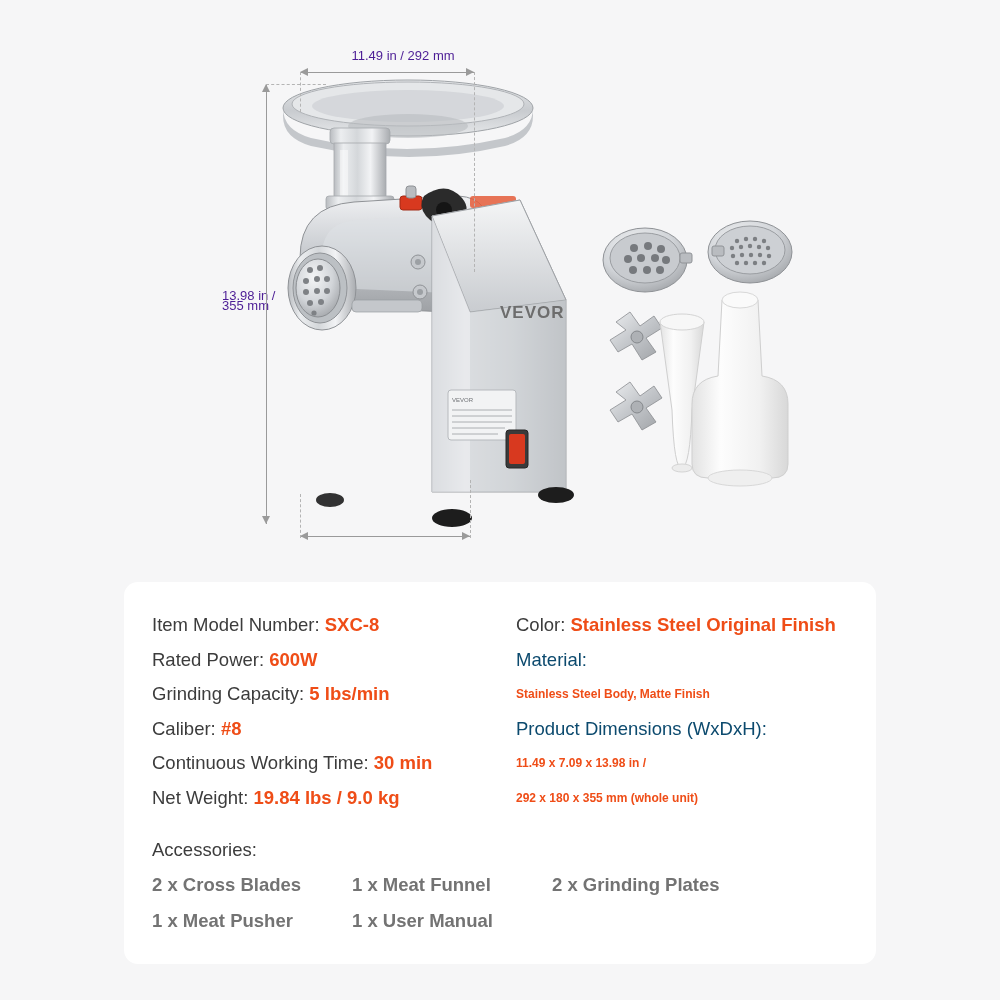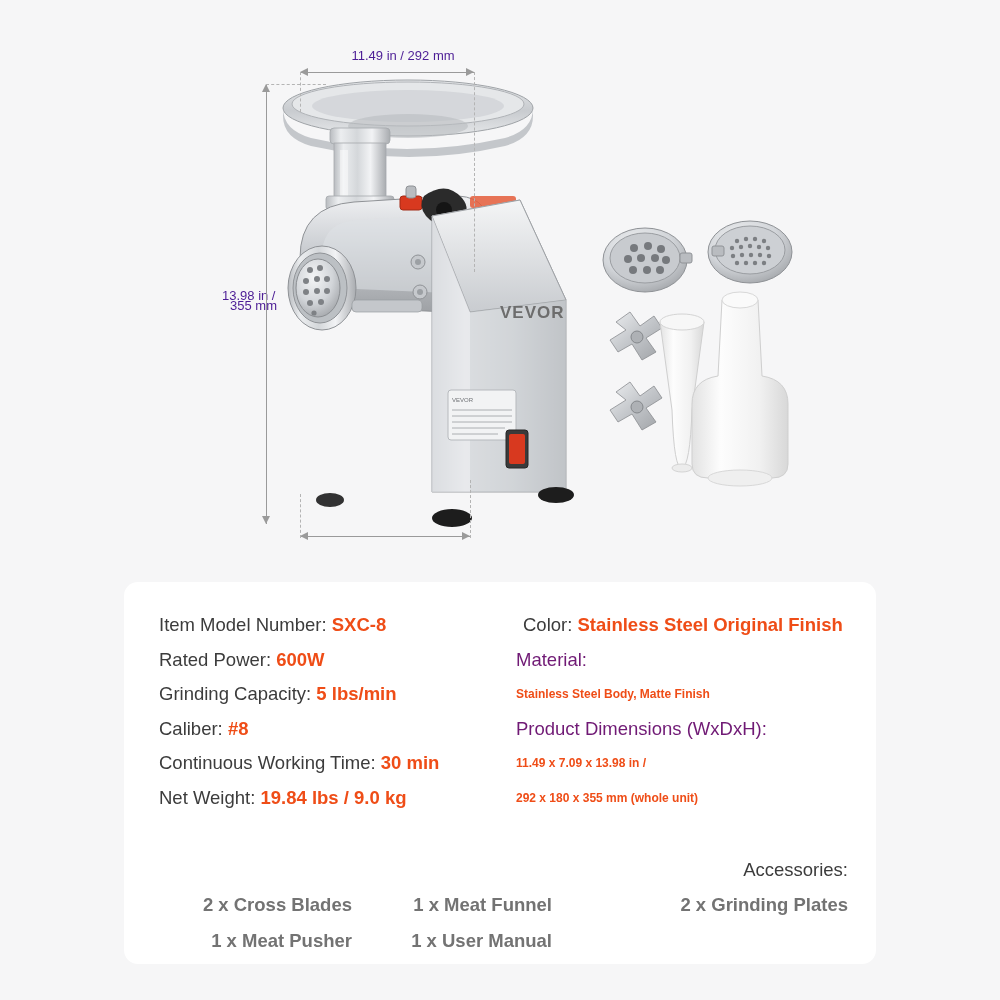--- a/index.html
+++ b/index.html
@@ -103,41 +103,39 @@
   }
   .spec-col {
     flex: 1;
   }
   .spec-col.left { flex: 0 0 340px; }
   .spec-row {
     font-size: 18.5px;
     color: #3c3c3c;
     line-height: 34.5px;
     white-space: nowrap;
-    margin-left: 7px;
   }
   .spec-row .val {
     color: #ef4d17;
     font-weight: bold;
   }
   .spec-block .lbl {
     font-size: 18.5px;
-    color: #701a75;
+    color: #0c4a6e;
     line-height: 34.5px;
   }
   .spec-block .val {
     font-size: 12px;
     color: #ef4d17;
     font-weight: bold;
     line-height: 34.5px;
     white-space: nowrap;
   }
   .accessories {
-    margin-top: 38px;
-    text-align: right;
+    margin-top: 18px;
   }
   .accessories .acc-title {
     font-size: 18.5px;
     color: #3c3c3c;
     line-height: 34.5px;
   }
   .acc-grid {
     display: grid;
     grid-template-columns: 200px 200px auto;
     row-gap: 2px;
@@ -359,21 +357,21 @@
     </svg>
 
     <div class="dim-label center" style="left:308px; top:48px; width:190px;">11.49 in / 292 mm</div>
     <div class="dim-line dim-h" style="left:300px; top:72px; width:174px;"></div>
     <div class="arrow arrow-l" style="left:300px; top:68px;"></div>
     <div class="arrow arrow-r" style="left:466px; top:68px;"></div>
     <div class="dashed-v" style="left:300px; top:72px; height:40px;"></div>
     <div class="dashed-v" style="left:474px; top:72px; height:200px;"></div>
 
     <div class="dim-label" style="left:222px; top:288px;">13.98 in /</div>
-    <div class="dim-label" style="left:230px; top:298px;">355 mm</div>
+    <div class="dim-label" style="left:222px; top:298px;">355 mm</div>
     <div class="dim-line dim-v" style="left:266px; top:84px; height:440px;"></div>
     <div class="arrow arrow-u" style="left:262px; top:84px;"></div>
     <div class="arrow arrow-d" style="left:262px; top:516px;"></div>
     <div class="dashed-h" style="left:266px; top:84px; width:60px;"></div>
 
     <div class="dim-label center" style="left:220px; top:552px; width:250px;margin-top:40px;">7.09 in / 180 mm</div>
     <div class="dim-line dim-h" style="left:300px; top:536px; width:170px;"></div>
     <div class="arrow arrow-l" style="left:300px; top:532px;"></div>
     <div class="arrow arrow-r" style="left:462px; top:532px;"></div>
     <div class="dashed-v" style="left:300px; top:494px; height:44px;"></div>

